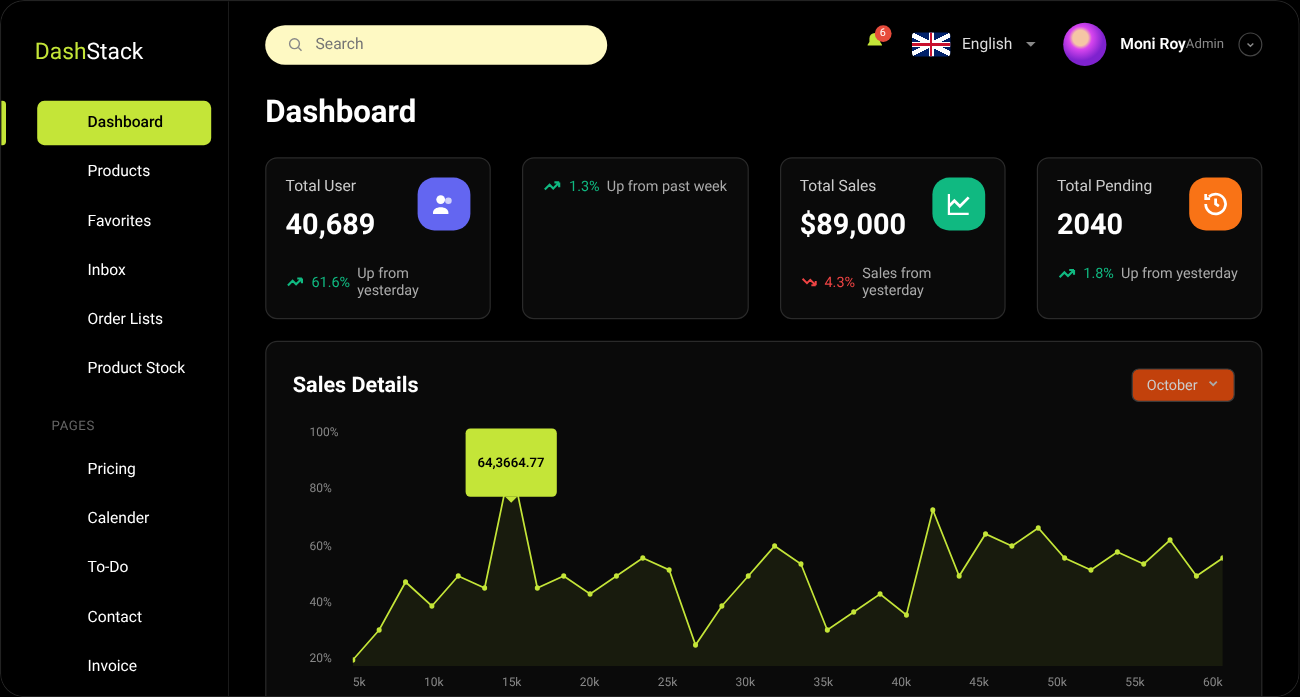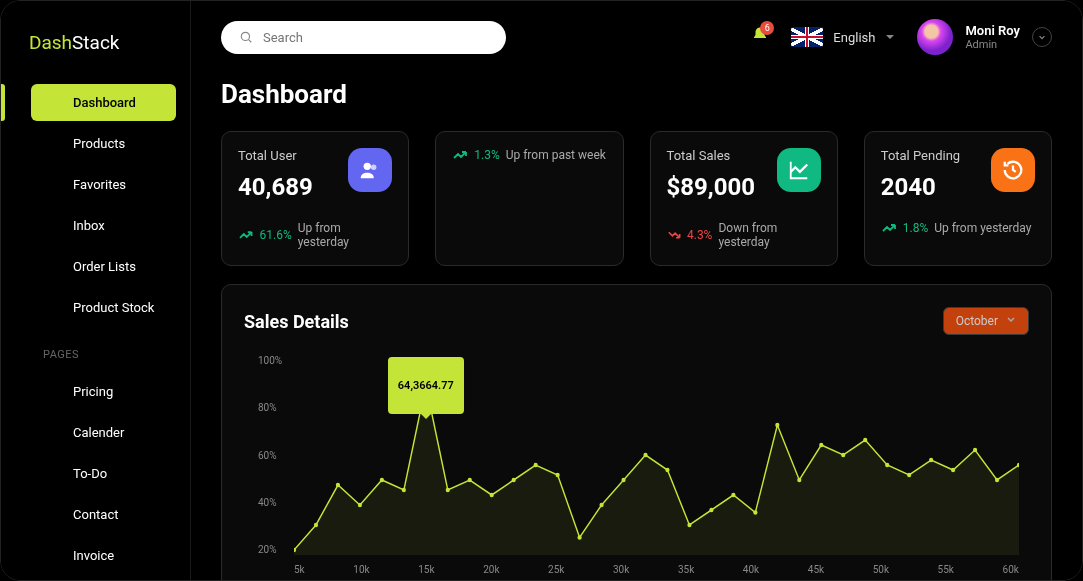--- a/index.html
+++ b/index.html
@@ -15,40 +15,40 @@
 .nav-item { padding: 11px 0 11px 42px; font-size: 13px; color: #fff; cursor: pointer; position: relative; margin: 2px 14px 2px 30px; border-radius: 6px; }
 .nav-item.active { background: #c4e538; color: #000; font-weight: 500; }
 .nav-item.active::before { content: ''; position: absolute; left: -30px; top: 0; bottom: 0; width: 4px; background: #c4e538; border-radius: 0 3px 3px 0; }
 .section-label { font-size: 11px; color: #666; padding: 20px 0 10px 42px; letter-spacing: 0.5px; }
 
 
 .main { flex: 1; background: #000; display: flex; flex-direction: column; overflow: hidden; }
 
 
 .header { display: flex; align-items: center; padding: 18px 30px; gap: 20px; }
-.search-box { display: flex; background: #ffffff; border-radius: 20px; padding: 9px 18px; width: 285px; gap: 10px; }
+.search-box { display: flex; background: #fef9c3; border-radius: 20px; padding: 9px 18px; width: 285px; gap: 10px; }
 .search-box input { background: transparent; border: none; color: #888; font-size: 13px; outline: none; flex: 1; }
 .search-icon { width: 14px; height: 14px; color: #888; }
 .header-right { margin-left: auto; display: flex; align-items: center; gap: 22px; }
 .bell-wrap { position: relative; }
 .bell-badge { position: absolute; top: -5px; right: -5px; background: #e74c3c; color: #fff; font-size: 9px; width: 14px; height: 14px; border-radius: 50%; display: flex; align-items: center; justify-content: center; }
 .lang-sel { display: flex; align-items: center; gap: 10px; cursor: pointer; }
 .flag { width: 32px; height: 20px; border-radius: 3px; background: linear-gradient(to bottom, #012169 0%, #012169 100%); position: relative; overflow: hidden; }
 .flag::before { content: ''; position: absolute; inset: 0; background:
   linear-gradient(to bottom, transparent 40%, #fff 40%, #fff 60%, transparent 60%),
   linear-gradient(to right, transparent 44%, #fff 44%, #fff 56%, transparent 56%),
   linear-gradient(26.5deg, transparent 44%, #fff 44%, #fff 56%, transparent 56%),
   linear-gradient(-26.5deg, transparent 44%, #fff 44%, #fff 56%, transparent 56%); }
 .flag::after { content: ''; position: absolute; inset: 0; background:
   linear-gradient(to bottom, transparent 44%, #C8102E 44%, #C8102E 56%, transparent 56%),
   linear-gradient(to right, transparent 47%, #C8102E 47%, #C8102E 53%, transparent 53%); }
 .lang-text { font-size: 13px; color: #ddd; }
 .user-box { display: flex; align-items: center; gap: 12px; cursor: pointer; }
 .avatar { width: 36px; height: 36px; border-radius: 50%; background: radial-gradient(circle at 40% 35%, #f5c6a5 20%, #d946ef 30%, #7e22ce 60%); }
-.user-info { display: flex; flex-direction: column; }
+.user-info { display: flex; }
 .user-name { font-size: 13px; font-weight: 600; }
 .user-role { font-size: 11px; color: #888; }
 .caret-circle { width: 20px; height: 20px; border: 1px solid #444; border-radius: 50%; display: flex; align-items: center; justify-content: center; }
 
 
 .content { flex: 1; padding: 6px 30px 0; overflow: hidden; }
 .page-title { font-size: 26px; font-weight: 700; margin-bottom: 22px; }
 
 
 .stats-row { display: flex; gap: 26px; margin-bottom: 18px; }
@@ -194,21 +194,21 @@
                   <polyline points="3 14 8 9 13 14 21 6"></polyline>
                   <path d="M3 3v18h18" stroke-width="2"></path>
                 </svg>
               </div>
             </div>
             <div class="stat-trend">
               <svg width="16" height="14" viewBox="0 0 16 14" fill="none" stroke="currentColor" stroke-width="1.8" class="trend-down">
                 <path d="M2 4l4 4 3-3 5 5M14 10h-4m4 0V6"></path>
               </svg>
               <span class="trend-down">4.3%</span>
-              <span class="trend-text">Down from yesterday</span>
+              <span class="trend-text">Sales from yesterday</span>
             </div>
           </div>
           <div class="stat-card">
             <div class="stat-top">
               <div>
                 <div class="stat-label">Total Pending</div>
                 <div class="stat-value">2040</div>
               </div>
               <div class="stat-icon ic-orange">
                 <svg width="22" height="22" viewBox="0 0 24 24" fill="none" stroke="#fff" stroke-width="2.5">

